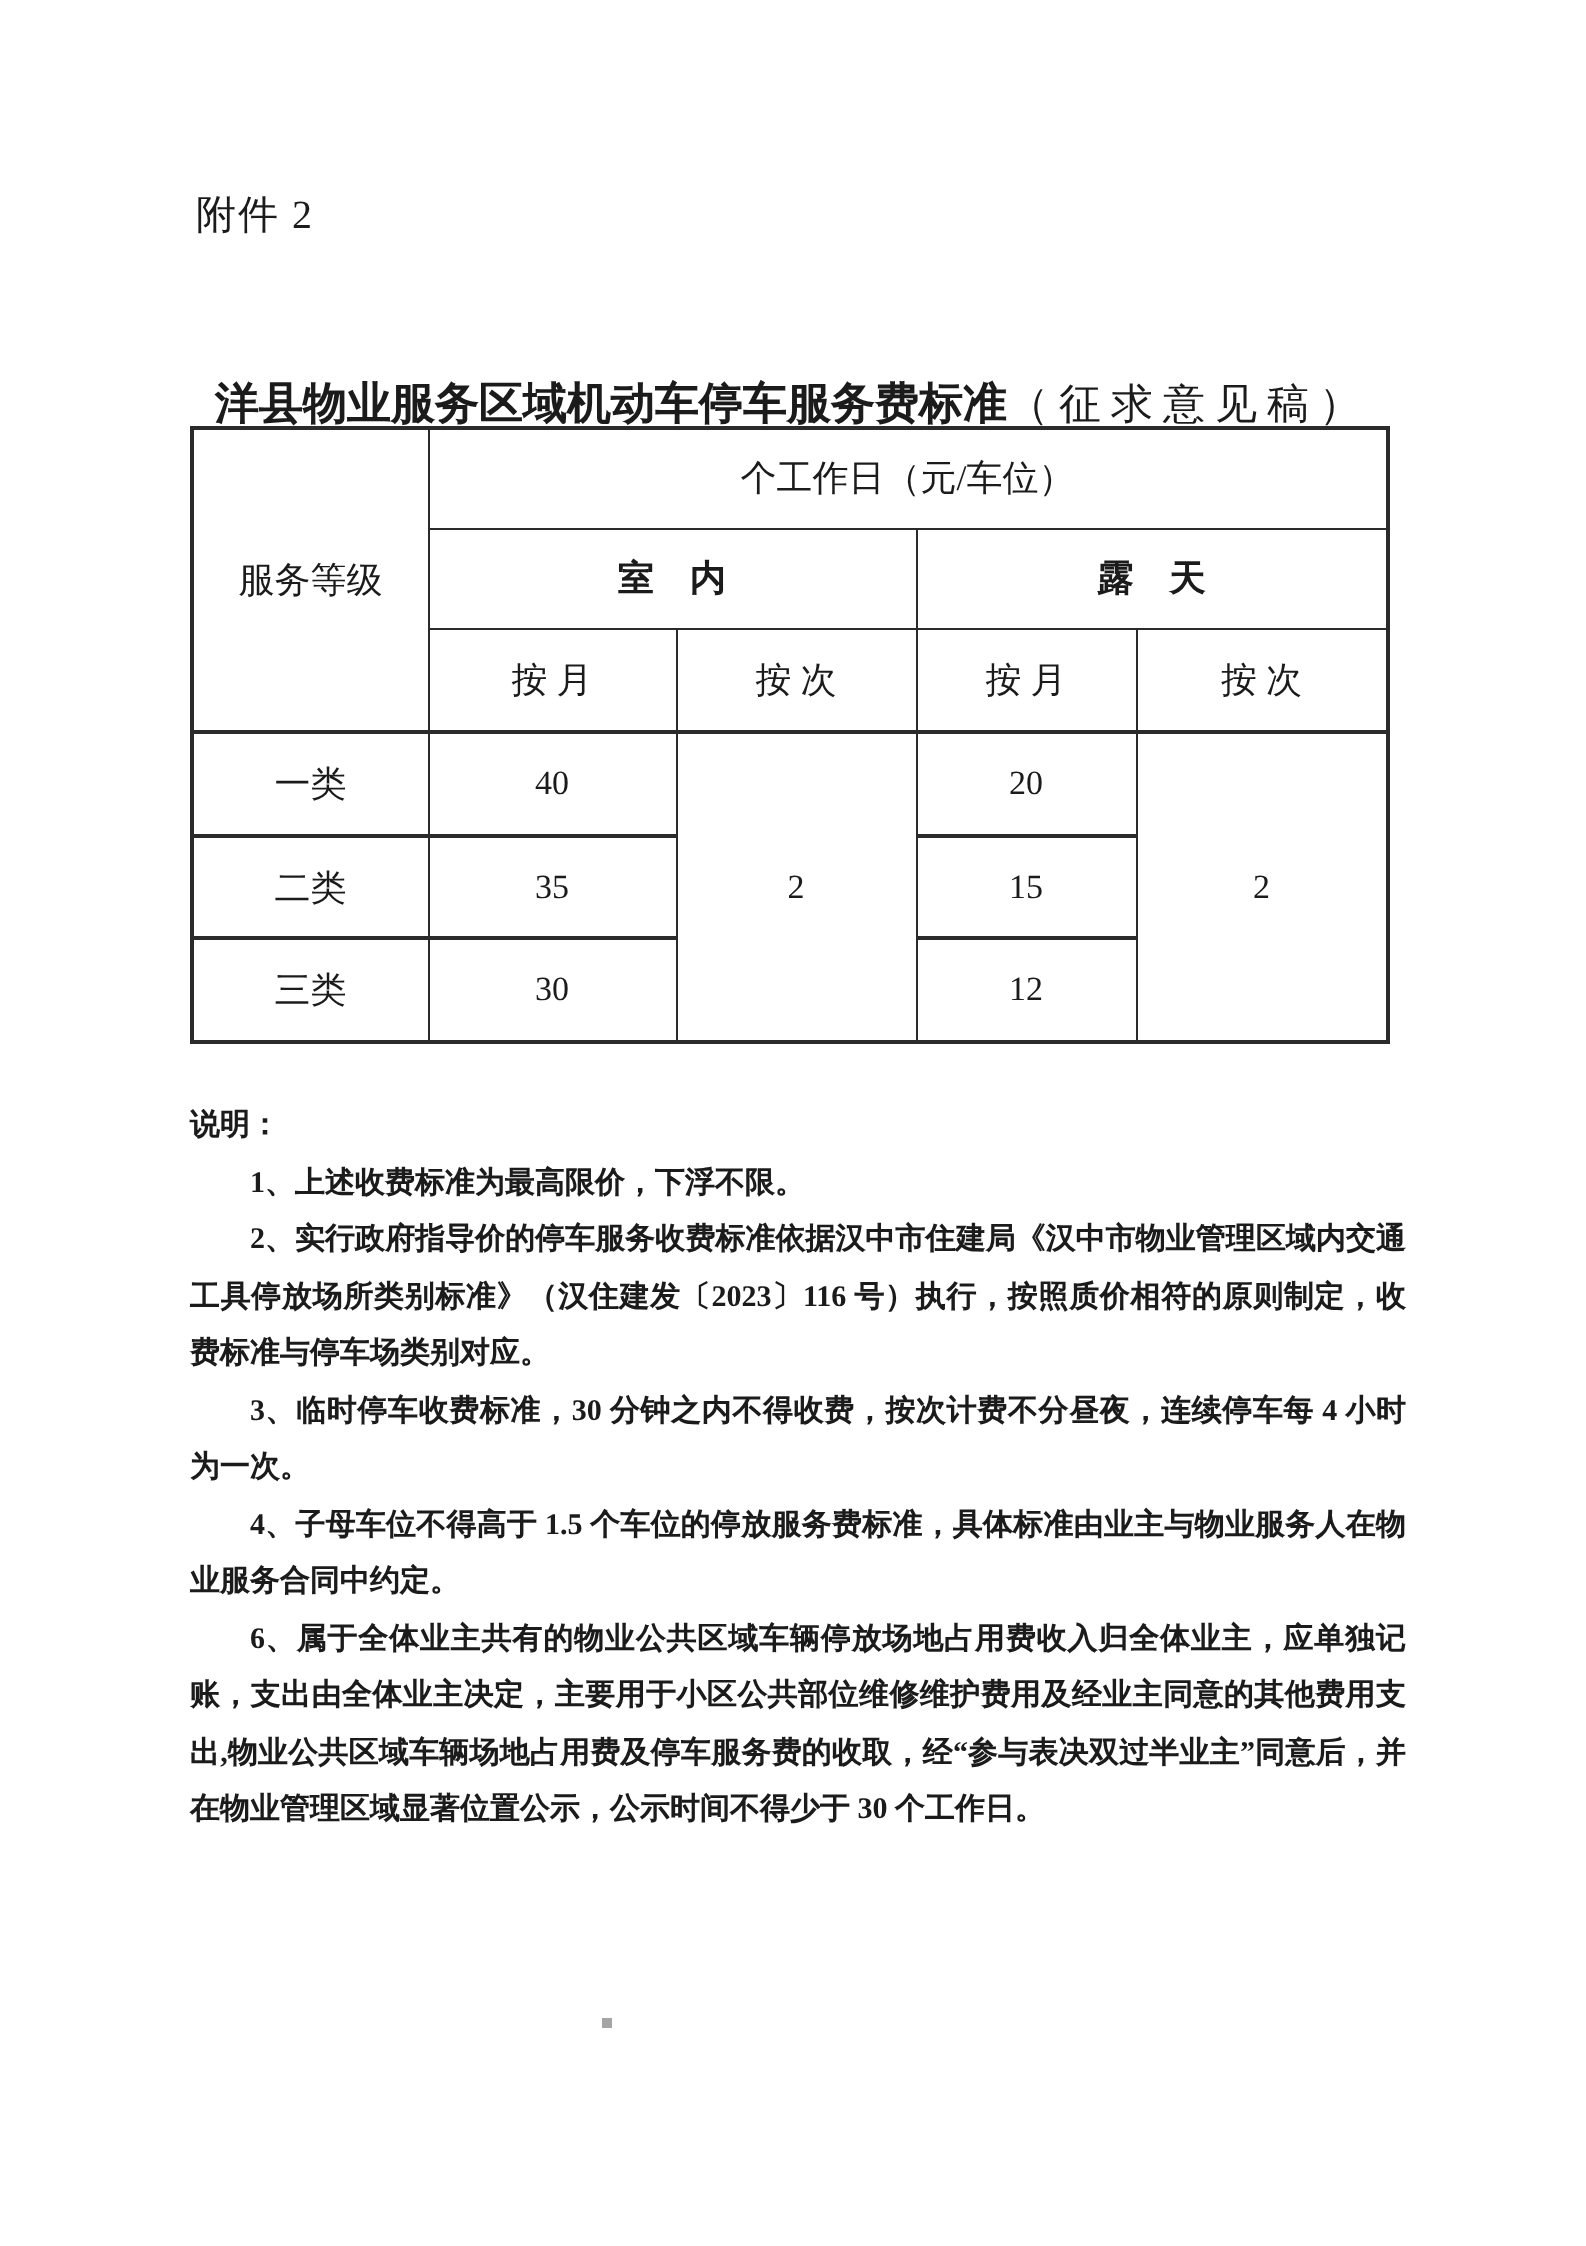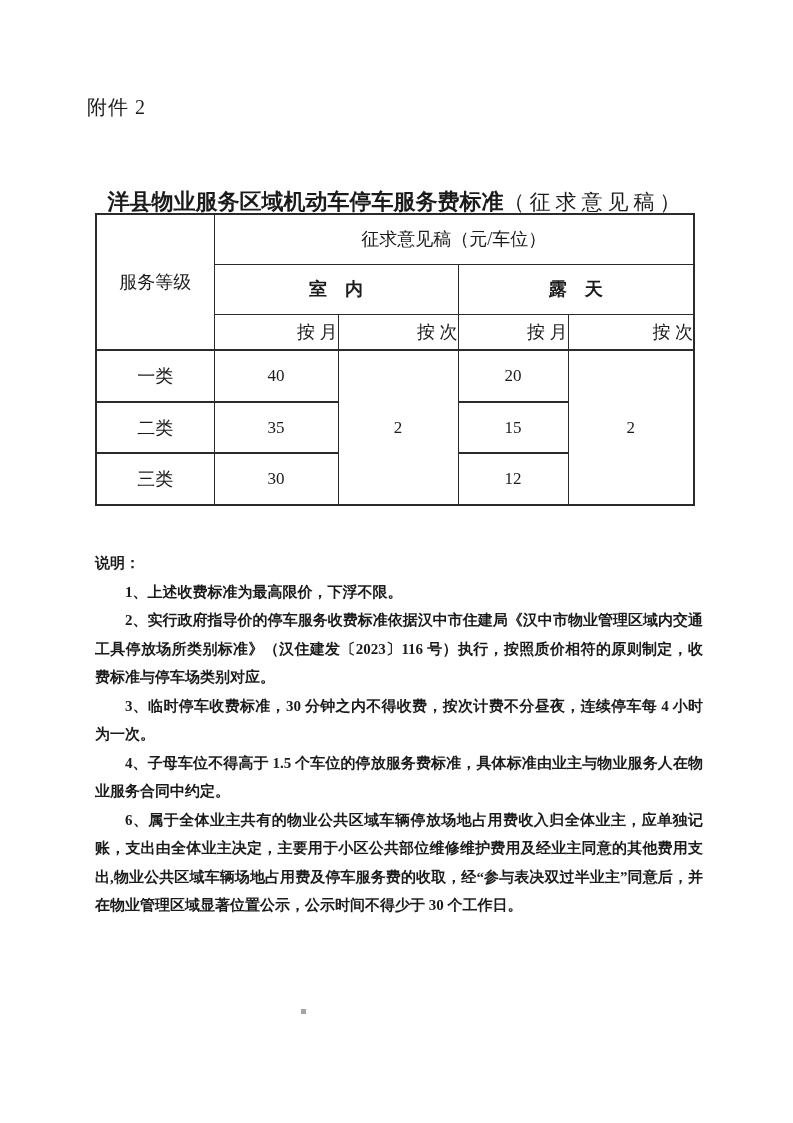--- a/index.html
+++ b/index.html
@@ -10,21 +10,21 @@
     width: 793px;
     height: 1123px;
     margin: 0 auto;
     background: #ffffff;
     font-family: "Liberation Serif", "DejaVu Serif", serif;
     color: #1b1b1b;
     overflow: hidden;
   }
   .attachment {
     position: absolute;
-    left: 87px;
+    left: 98px;
     top: 94px;
     font-size: 20px;
     letter-spacing: 1px;
   }
   .doc-title {
     position: absolute;
     top: 187px;
     left: 0;
     width: 100%;
     margin: 0;
@@ -51,21 +51,21 @@
   }
   .fee-table td {
     border: 1px solid #2b2b2b;
     padding: 0;
     vertical-align: middle;
   }
   .fee-table .bb2 { border-bottom-width: 2px; }
   .fee-table .num { font-size: 17px; }
   .r1 { height: 50px; }
   .r2 { height: 50px; font-weight: bold; }
-  .r3 { height: 36px; text-align: right; }
+  .r3 { height: 52px; }
   .r4 { height: 52px; padding-left: 28px; }
   .r5 { height: 51px; }
   .r6 { height: 52px; }
   .notes {
     position: absolute;
     left: 95px;
     top: 549px;
     width: 608px;
     font-size: 15px;
     line-height: 28.5px;
@@ -97,21 +97,21 @@
     <colgroup>
       <col style="width:118px">
       <col style="width:124px">
       <col style="width:120px">
       <col style="width:110px">
       <col style="width:126px">
     </colgroup>
     <tbody>
       <tr class="r1">
         <td rowspan="3" class="bb2">服务等级</td>
-        <td colspan="4">征求意见稿（元/车位）</td>
+        <td colspan="4">个工作日（元/车位）</td>
       </tr>
       <tr class="r2">
         <td colspan="2">室　内</td>
         <td colspan="2">露　天</td>
       </tr>
       <tr class="r3">
         <td class="bb2">按 月</td>
         <td class="bb2">按 次</td>
         <td class="bb2">按 月</td>
         <td class="bb2">按 次</td>

